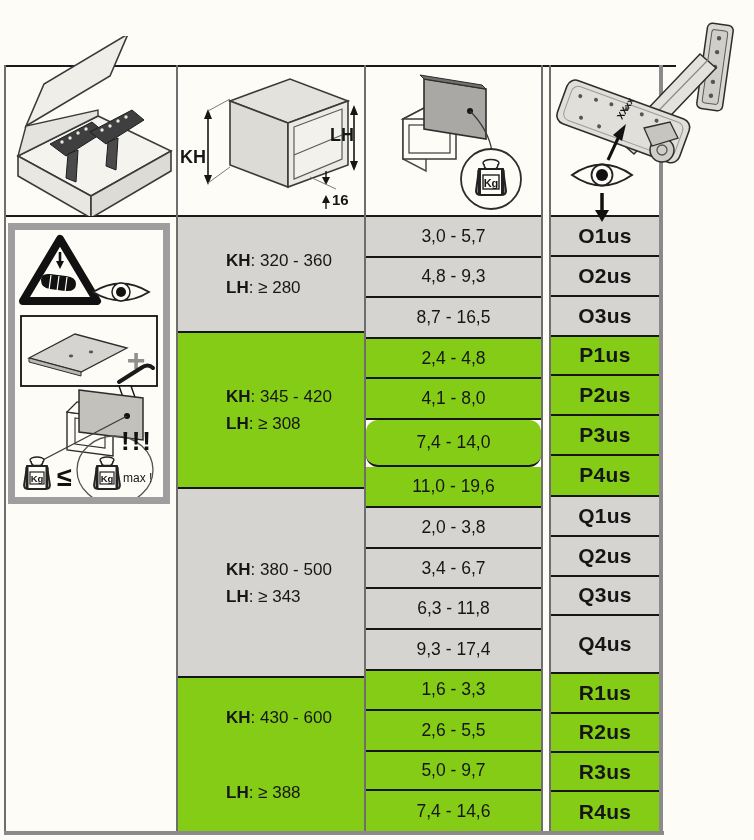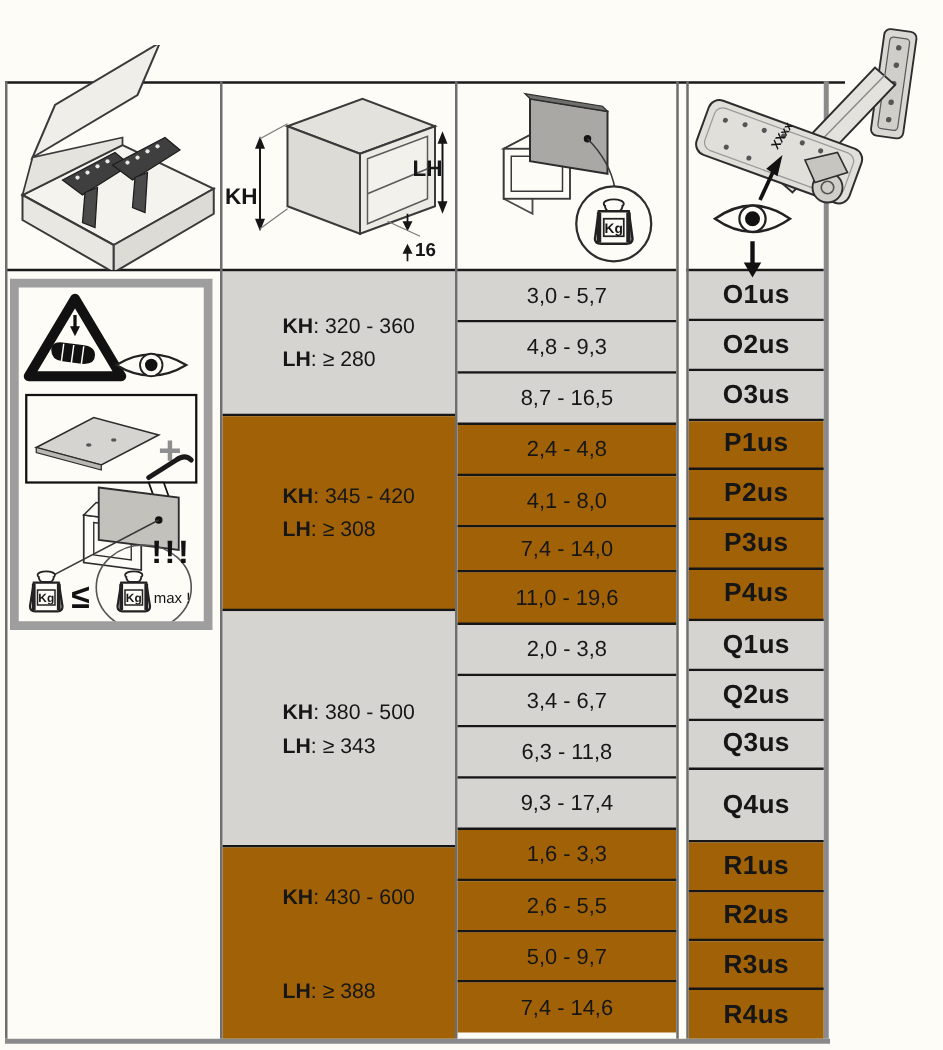--- a/index.html
+++ b/index.html
@@ -7,21 +7,21 @@
   .sheet{
     position:relative;width:754px;height:840px;background:#fdfcf7;overflow:hidden;
     font-family:"Liberation Sans", sans-serif;color:#161616;
   }
   
   .hline{position:absolute;height:2px;background:#1a1a1a;z-index:2;}
   .vline{position:absolute;width:2px;background:#6e6e6e;z-index:2;}
   .graybar{position:absolute;background:#8a8a8a;z-index:2;}
   
   .strip{position:absolute;display:flex;flex-direction:column;z-index:1;height:614px;}
-  .gcell,.wcell,.ccell{border-bottom:2px solid #161616;display:flex;align-items:center;background:#a16207;}
+  .gcell,.wcell,.ccell{border-bottom:2px solid #161616;display:flex;align-items:center;background:#84cc16;}
   .strip > :last-child{border-bottom:none;gap:48px;}
   .shaded{background:#d6d4d1;}
   .gcell{flex-direction:column;justify-content:center;align-items:flex-start;padding-left:48px;}
   .sline{font-size:17px;line-height:27px;white-space:nowrap;}
   .sline .b{font-weight:bold;}
   .wcell{justify-content:center;font-size:17.5px;}
   .ccell{justify-content:center;font-size:21px;font-weight:bold;letter-spacing:.3px;}
   
   .warnpanel{
     position:absolute;left:8px;top:223px;width:162px;height:281px;
@@ -76,21 +76,21 @@
       </div>
     <div class="wcell shaded" style="height:41px;">
         <span>8,7 - 16,5</span>
       </div>
     <div class="wcell" style="height:41px;">
         <span>2,4 - 4,8</span>
       </div>
     <div class="wcell" style="height:41px;">
         <span>4,1 - 8,0</span>
       </div>
-    <div class="wcell" style="height:36px;">
+    <div class="wcell" style="height:47px;border-radius:12px;">
         <span>7,4 - 14,0</span>
       </div>
     <div class="wcell" style="height:42px;">
         <span>11,0 - 19,6</span>
       </div>
     <div class="wcell shaded" style="height:41px;">
         <span>2,0 - 3,8</span>
       </div>
     <div class="wcell shaded" style="height:41px;">
         <span>3,4 - 6,7</span>

